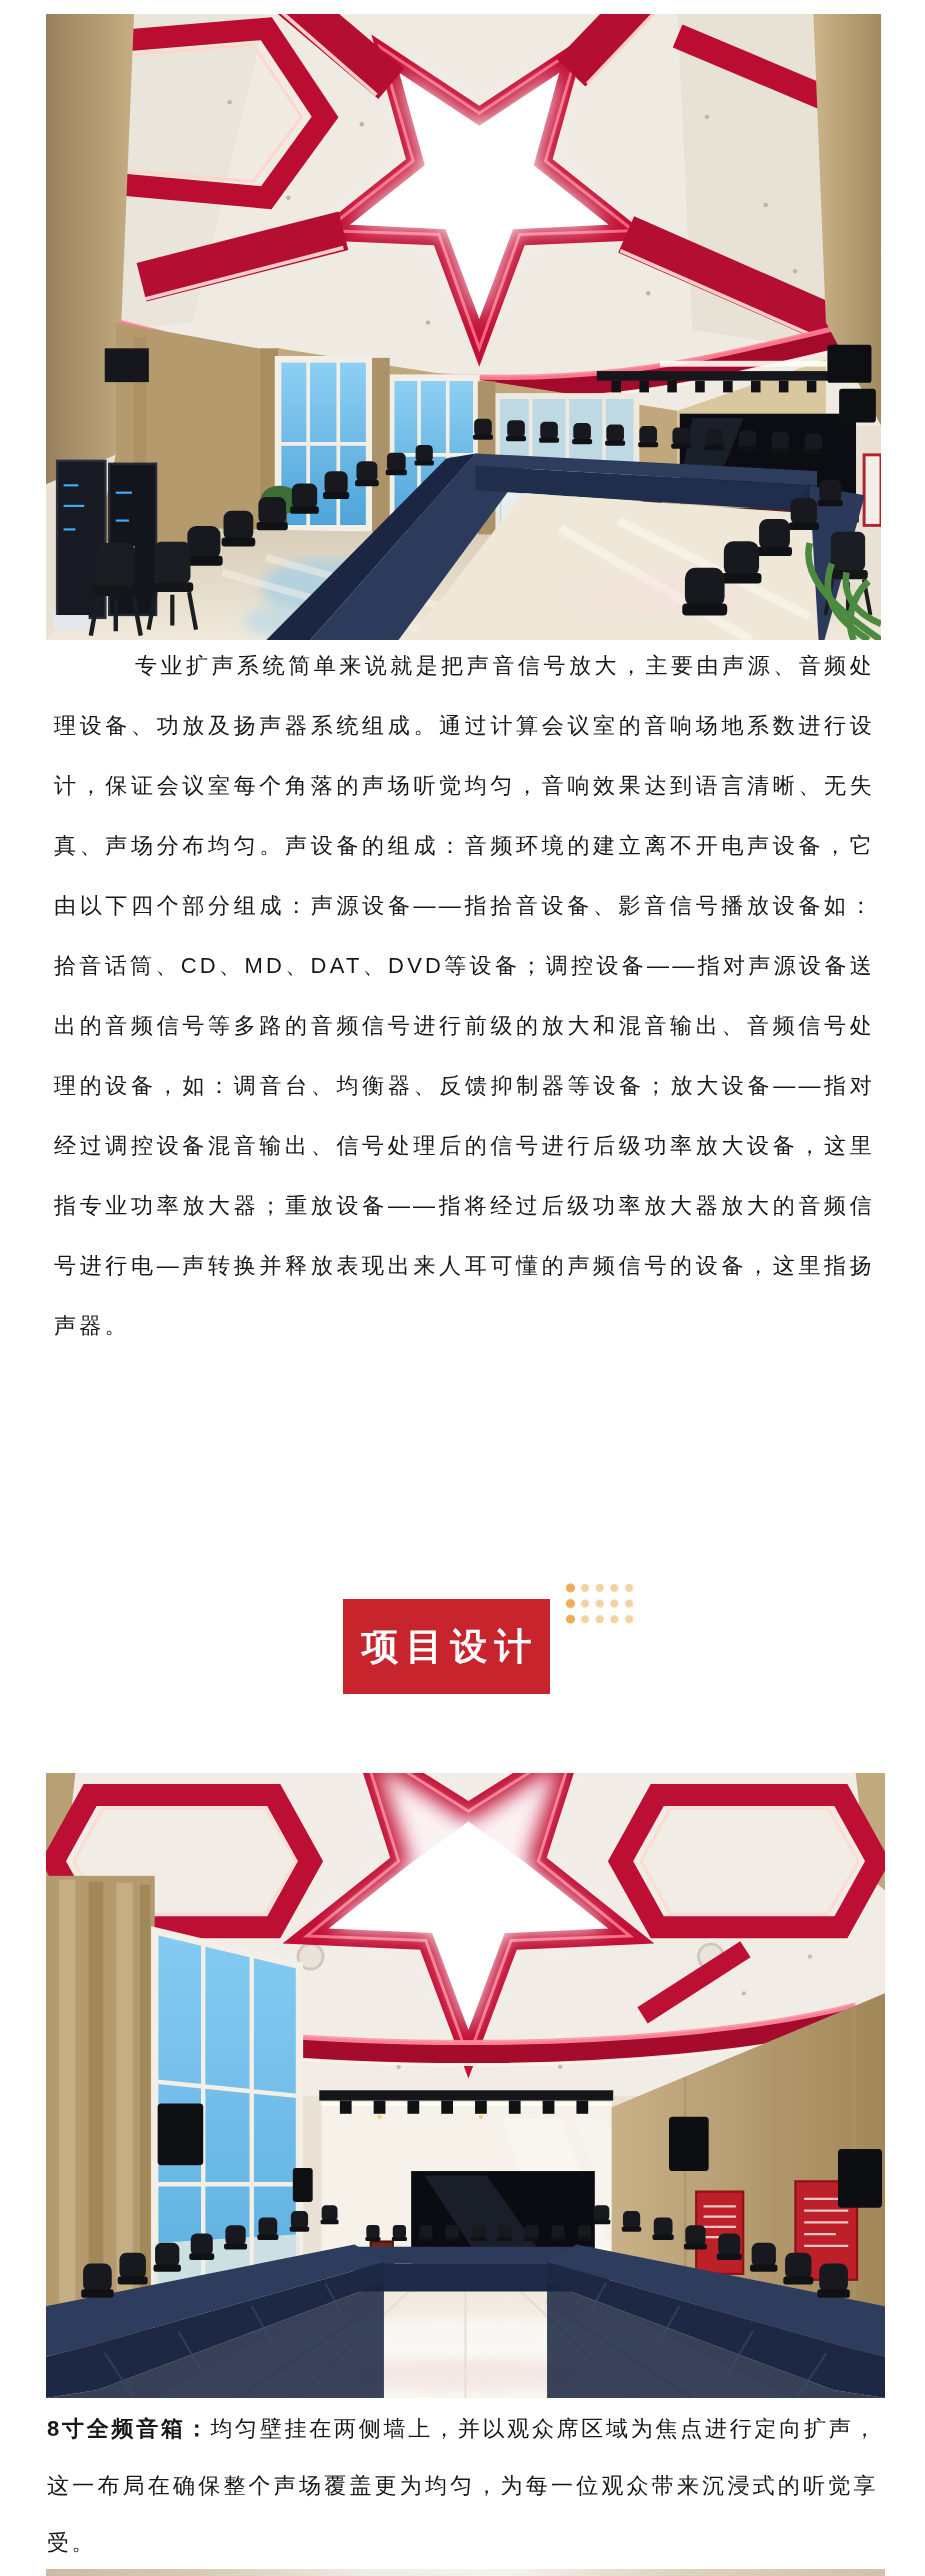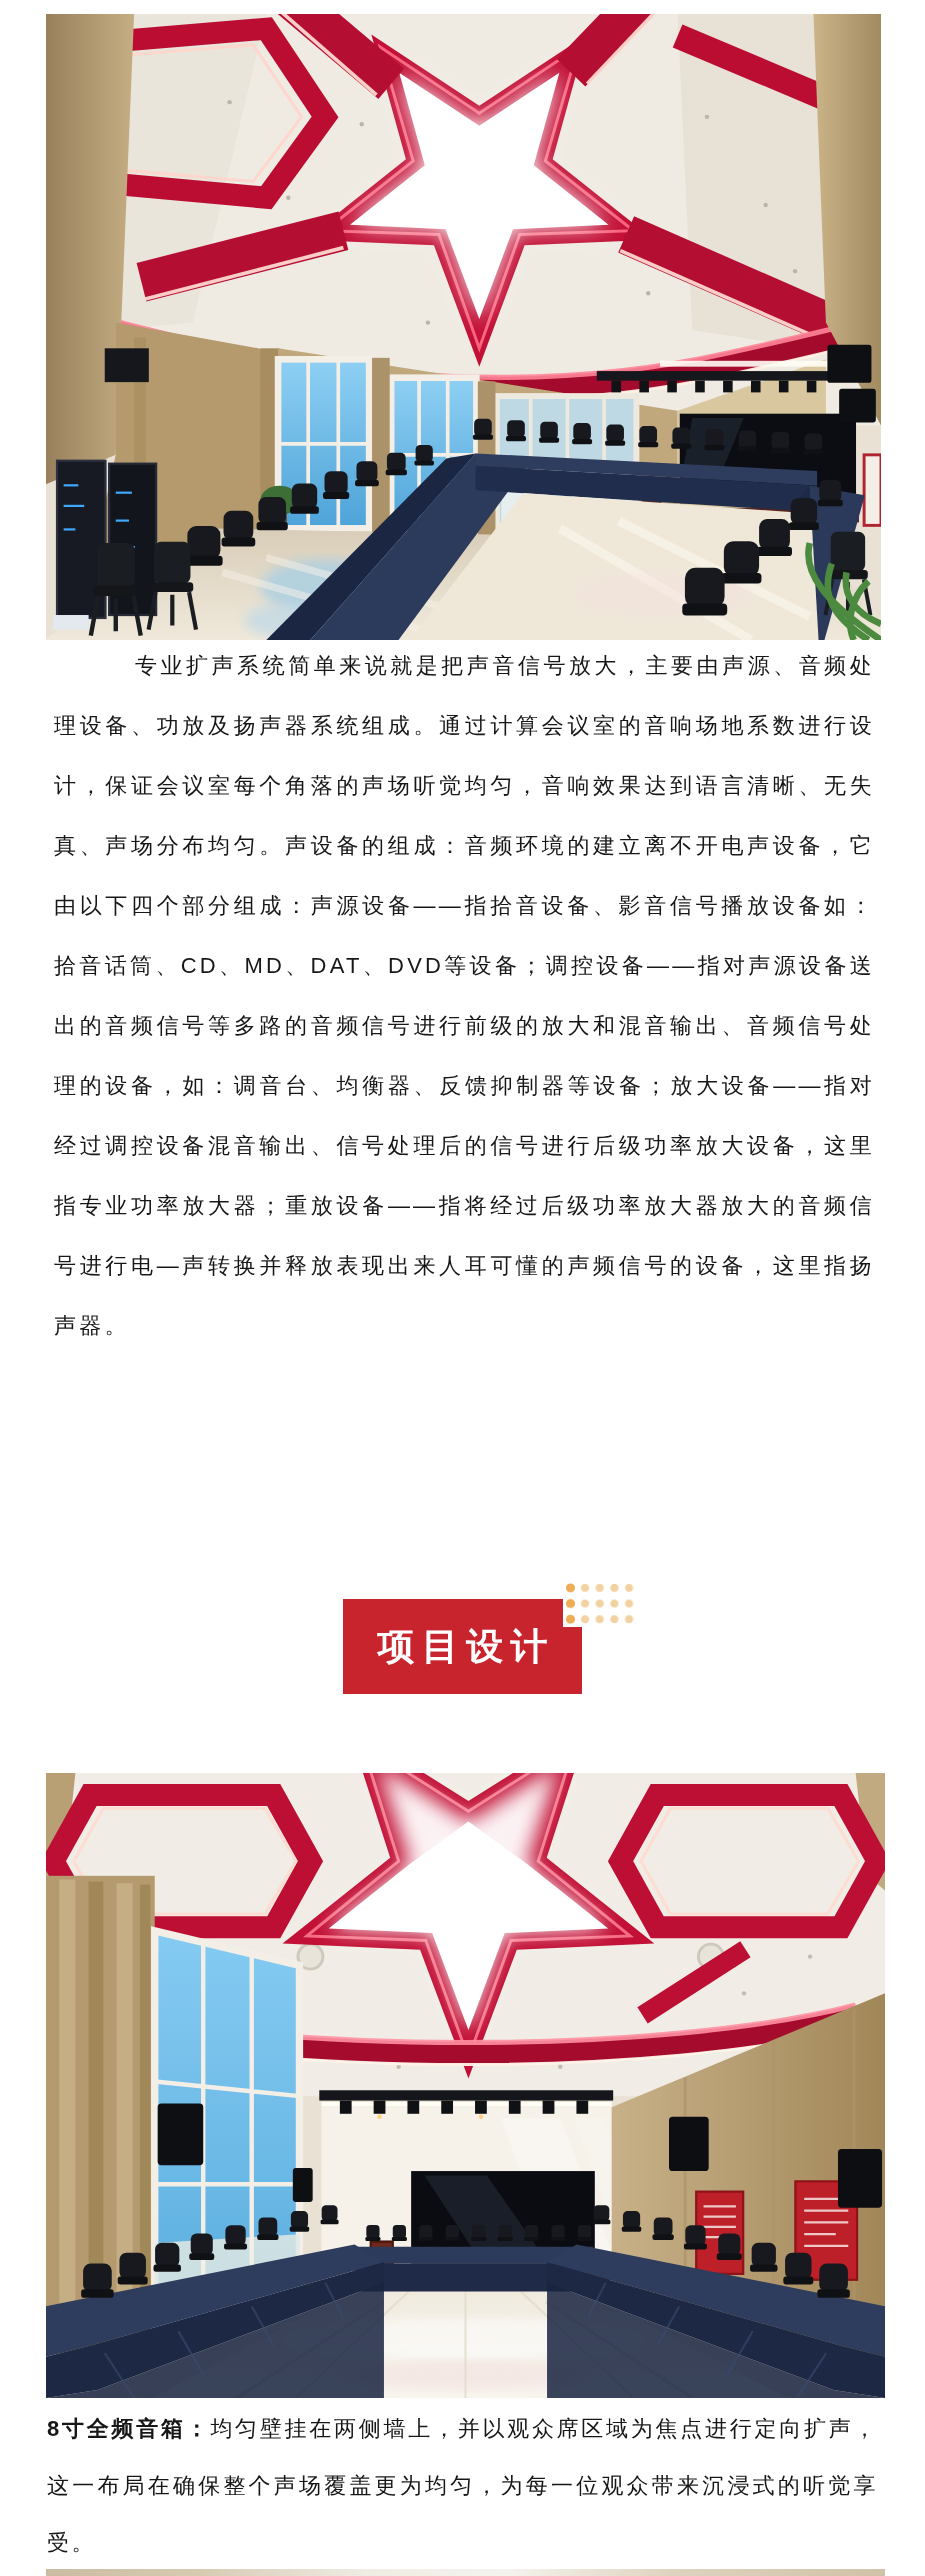--- a/index.html
+++ b/index.html
@@ -7,21 +7,21 @@
         font-family:"Liberation Sans","DejaVu Sans",sans-serif;}
   .photo{position:absolute;margin:0;padding:0;overflow:hidden;background:#e9e2d4;}
   .photo svg{display:block;width:100%;height:100%;}
   .photo1{left:46px;top:14px;width:835px;height:626px;}
   .photo2{left:46px;top:1773px;width:839px;height:625px;}
   .para{position:absolute;color:#171717;font-size:22px;line-height:60px;letter-spacing:3.2px;
         text-align:justify;margin:0;}
   .para-intro{left:54px;top:636px;width:821px;text-indent:81px;}
   .para-speaker{left:47px;top:2400px;width:831px;line-height:57px;letter-spacing:2.6px;}
   .para-speaker strong{font-weight:bold;}
-  .banner-box{position:absolute;left:343px;top:1599px;width:239px;height:95px;background:#c8242d;
+  .banner-box{position:absolute;left:343px;top:1599px;width:207px;height:95px;background:#c8242d;
         display:flex;align-items:center;justify-content:center;}
   .banner-box span{color:#ffffff;font-size:37px;font-weight:bold;letter-spacing:7.3px;padding-left:7.3px;}
   .dots{position:absolute;left:563px;top:1580px;width:73px;height:47px;background-color:#ffffff;
         background-image:
           radial-gradient(circle, #efae55 4px, rgba(255,255,255,0) 4.8px),
           radial-gradient(circle, #f3d2a2 3.7px, rgba(255,255,255,0) 4.4px);
         background-size:14.7px 15.7px,14.7px 15.7px;
         background-position:0 0,0 0;
         background-repeat:repeat-y,repeat;}
   .next-strip{position:absolute;left:46px;top:2569px;width:839px;height:7.3px;

